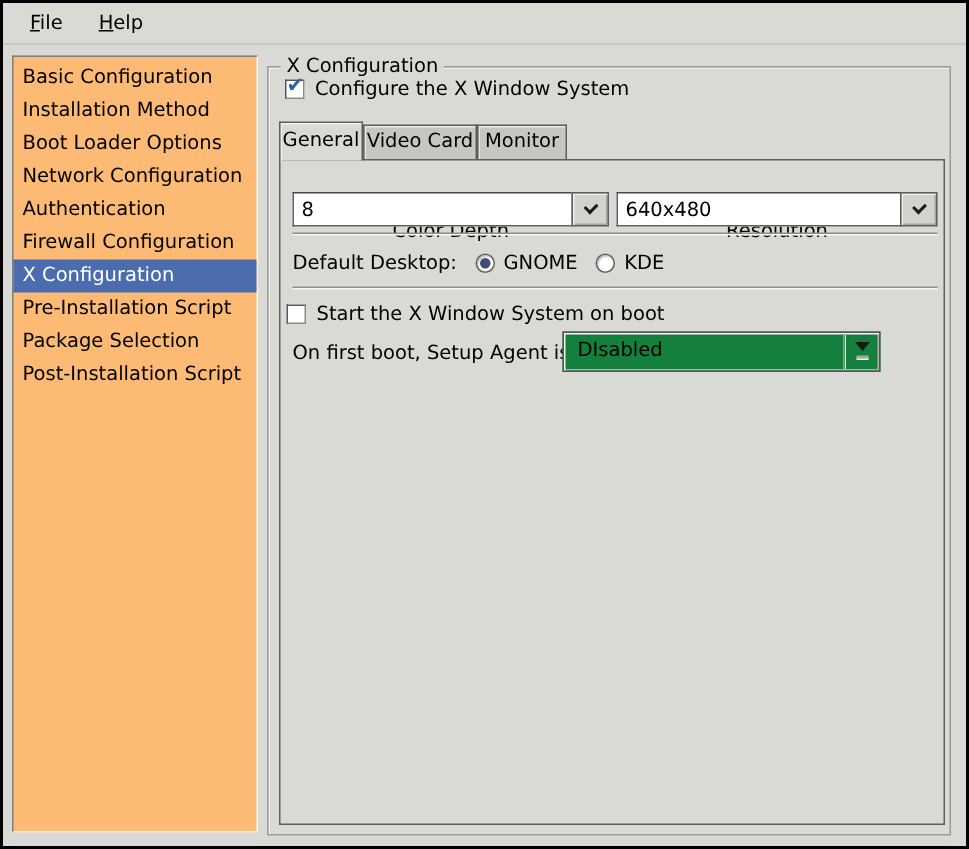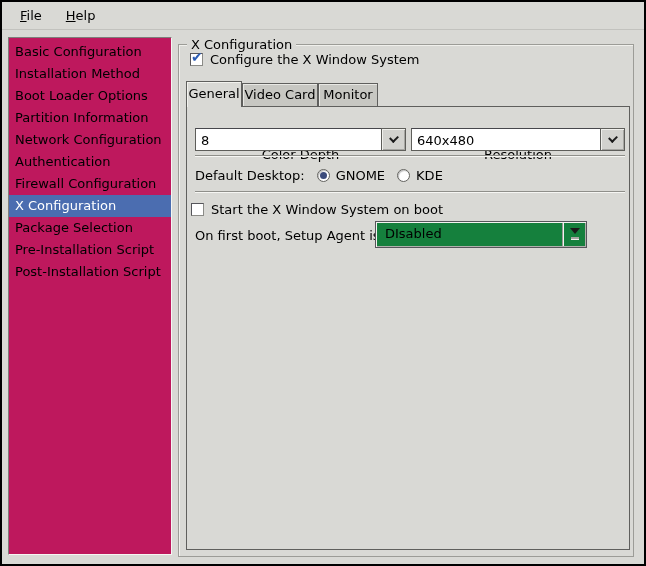--- a/index.html
+++ b/index.html
@@ -17,21 +17,21 @@
     display:flex; align-items:center; padding-left:6px;
     background:#d9d9d5; border-bottom:1px solid #c2c2be;
   }
   .menu-item { padding:3px 12px 4px 12px; cursor:default; }
   .menu-label { display:inline-block; }
   .menu-label::first-letter { text-decoration:underline; }
 
   
   .sidebar {
     position:absolute; left:6px; top:35px; width:164px; height:518px;
-    background:#be185d; padding-top:3px;
+    background:#fdba74; padding-top:3px;
     border:1px solid;
     border-color:#7e7e7a #f6f6f3 #f6f6f3 #7e7e7a;
   }
   .side-item {
     height:22px; line-height:22px; padding-left:6px;
     white-space:nowrap; overflow:hidden; cursor:default;
   }
   .side-item.on { background:#4b6db0; color:#fff; }
 
   
@@ -147,27 +147,26 @@
     </div>
     <div class="menu-item">
       <span class="menu-label">Help</span>
     </div>
   </div>
 
   <div class="sidebar">
     <div class="side-item">Basic Configuration</div>
     <div class="side-item">Installation Method</div>
     <div class="side-item">Boot Loader Options</div>
-    <div class="side-item">Partition Information</div>
     <div class="side-item">Network Configuration</div>
     <div class="side-item">Authentication</div>
     <div class="side-item">Firewall Configuration</div>
     <div class="side-item on">X Configuration</div>
+    <div class="side-item">Pre-Installation Script</div>
     <div class="side-item">Package Selection</div>
-    <div class="side-item">Pre-Installation Script</div>
     <div class="side-item">Post-Installation Script</div>
   </div>
 
   <div class="frame">
     <div class="frame-title">X Configuration</div>
   </div>
 
   <div class="check-row" style="left:188px; top:49px; height:17px;">
     <span class="checkbox on">
       <span class="check-icon">✔</span>

